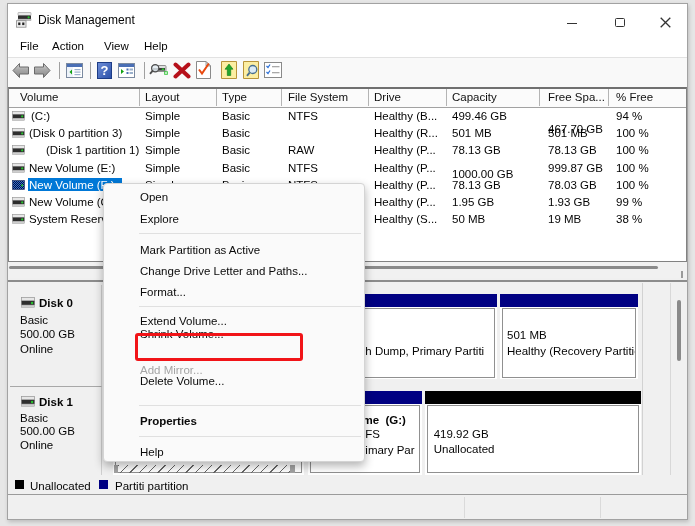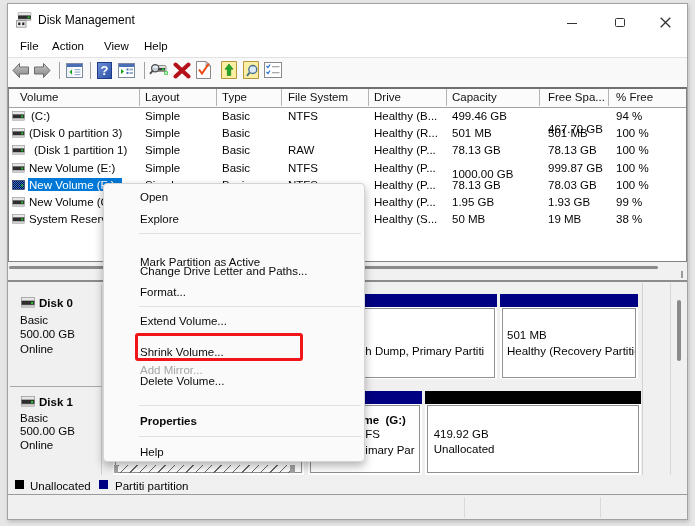--- a/index.html
+++ b/index.html
@@ -190,21 +190,21 @@
 <div class="t" style="left:29px;top:126px;">(Disk 0 partition 3)</div>
     <div class="t" style="left:145px;top:126px;">Simple</div>
     <div class="t" style="left:222px;top:126px;">Basic</div>
     <div class="t" style="left:374px;top:126px;">Healthy (R...</div>
     <div class="t" style="left:452px;top:126px;">501 MB</div>
     <div class="t" style="left:548px;top:126px;">501 MB</div>
     <div class="t" style="left:616px;top:126px;">100 %</div>
 <svg class="abs" style="left:12px;top:145px" width="14" height="10">
       <use href="#hdd"></use>
     </svg>
-<div class="t" style="left:34px;top:143px;">(Disk 1 partition 1)</div>
+<div class="t" style="left:46px;top:143px;">(Disk 1 partition 1)</div>
     <div class="t" style="left:145px;top:143px;">Simple</div>
     <div class="t" style="left:222px;top:143px;">Basic</div>
     <div class="t" style="left:288px;top:143px;">RAW</div>
     <div class="t" style="left:374px;top:143px;">Healthy (P...</div>
     <div class="t" style="left:452px;top:143px;">78.13 GB</div>
     <div class="t" style="left:548px;top:143px;">78.13 GB</div>
     <div class="t" style="left:616px;top:143px;">100 %</div>
 <svg class="abs" style="left:12px;top:163px" width="14" height="10">
       <use href="#hdd"></use>
     </svg>
@@ -323,26 +323,26 @@
 <div class="abs" style="left:99px;top:480px;width:9px;height:9px;background:#000082;"></div>
 <div class="t" style="left:115px;top:478.5px;font-size:11.5px;">Partiti partition</div>
 <div class="abs" style="left:464px;top:497px;width:1px;height:21px;background:#dadada;"></div>
 <div class="abs" style="left:600px;top:497px;width:1px;height:21px;background:#dadada;"></div>
 
 <div id="menu">
 <div class="abs" style="left:102.5px;top:183px;width:262px;height:279px;background:#fafafa;border:1px solid #d4d4d4;border-radius:4px;box-shadow:0 4px 10px rgba(0,0,0,0.3);box-sizing:border-box;"></div>
 <div class="mt" style="top:190px;">Open</div>
 <div class="mt" style="top:212px;">Explore</div>
 <div class="msep" style="top:232.5px;"></div>
-<div class="mt" style="top:243px;margin-top:12px;">Mark Partition as Active</div>
+<div class="mt" style="top:243px;">Mark Partition as Active</div>
 <div class="mt" style="top:263.5px;">Change Drive Letter and Paths...</div>
 <div class="mt" style="top:285px;">Format...</div>
 <div class="msep" style="top:305.5px;"></div>
 <div class="mt" style="top:314px;">Extend Volume...</div>
-<div class="mt" style="top:345px;text-align:center;">Shrink Volume...</div>
+<div class="mt" style="top:327px;text-align:center;">Shrink Volume...</div>
 <div class="mt" style="top:363px;color:#a5a5a5;">Add Mirror...</div>
 <div class="mt" style="top:374px;">Delete Volume...</div>
 <div class="msep" style="top:405px;"></div>
 <div class="mt" style="top:414px;font-weight:bold;">Properties</div>
 <div class="msep" style="top:436px;"></div>
 <div class="mt" style="top:445px;">Help</div>
 <div class="abs" style="left:134.5px;top:333px;width:162.5px;height:21.5px;border:3px solid #f11418;border-radius:3px;"></div>
 </div>
 
 </body></html>

